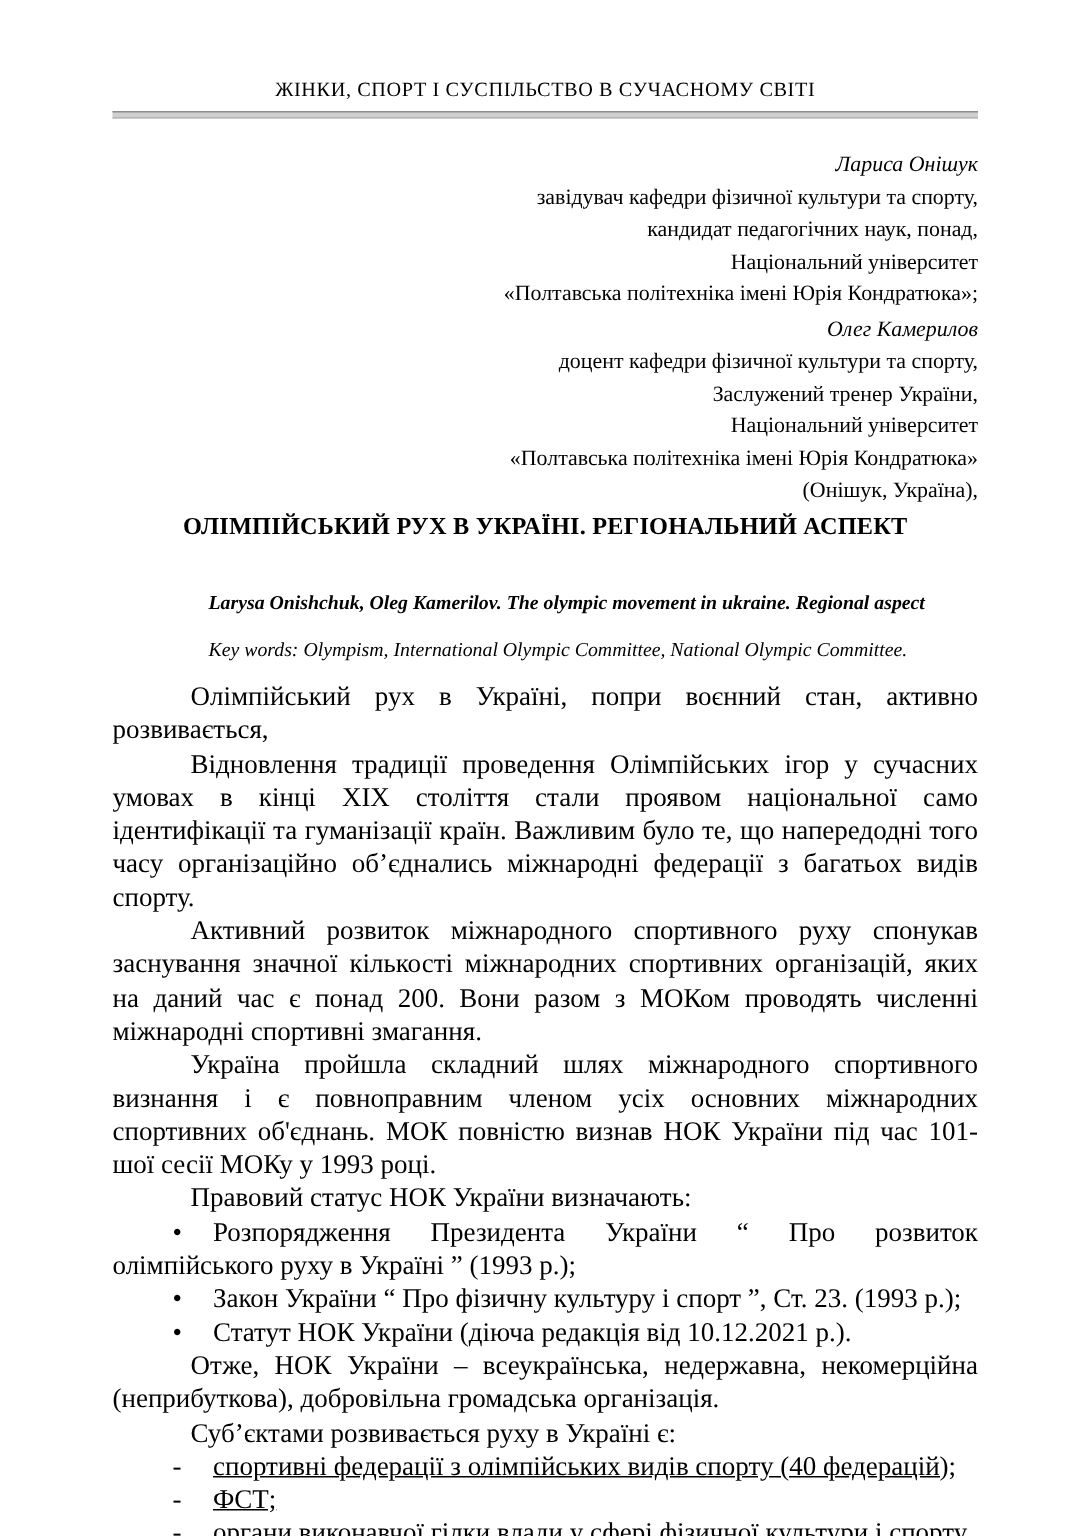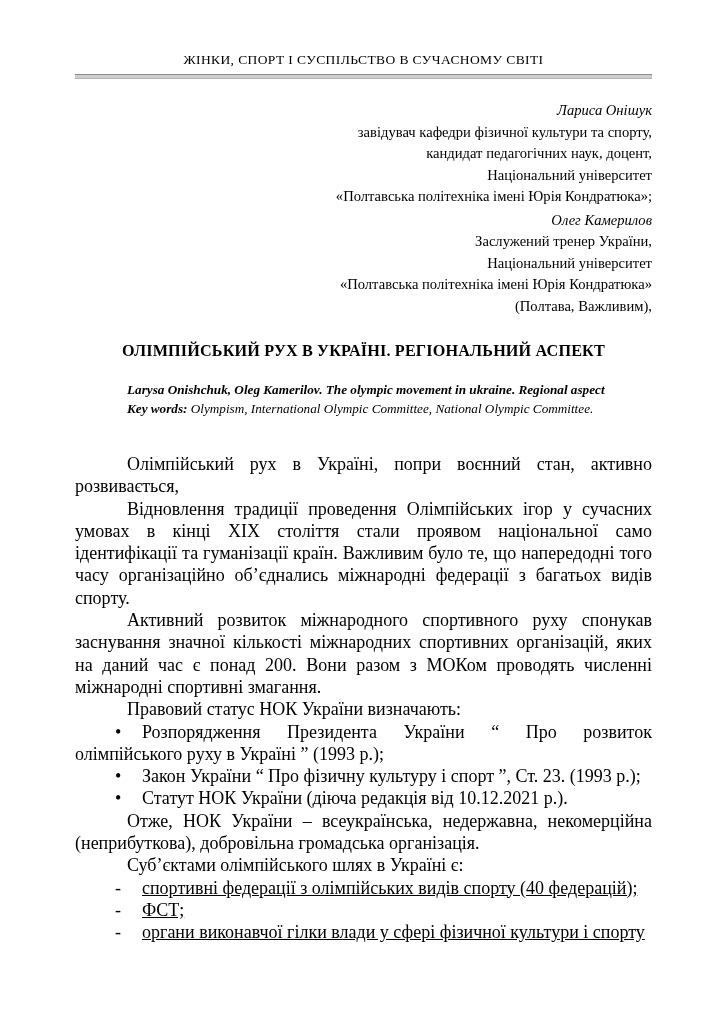--- a/index.html
+++ b/index.html
@@ -79,29 +79,29 @@
 
   
   .abstract {
     position: absolute;
     left: 75px;
     top: 381px;
     width: 577px;
     font-size: 13.2px;
     line-height: 18.5px;
   }
-  .abstract p { margin: 0; }
+  .abstract p { margin: 12px; }
   .abstract-title {
     text-indent: 52px;
     font-weight: bold;
     font-style: italic;
   }
   .abstract-keywords { text-indent: 52px; }
   .abstract-keywords .kw-label {
-    font-weight: bold;
+    font-weight: normal;
     font-style: italic;
   }
   .abstract-keywords .kw-text { font-style: italic; }
 
   
   .body-text {
     position: absolute;
     left: 75px;
     top: 453px;
     width: 577px;
@@ -164,68 +164,70 @@
 
   <div class="running-head">ЖІНКИ, СПОРТ І СУСПІЛЬСТВО В СУЧАСНОМУ СВІТІ</div>
 
   <div class="head-rule"></div>
 
   <div class="authors">
 
     <div class="author-group">
       <div class="author-name">Лариса Онішук</div>
       <div class="author-line">завідувач кафедри фізичної культури та спорту,</div>
-      <div class="author-line">кандидат педагогічних наук, доцент,</div>
+      <div class="author-line">кандидат педагогічних наук, понад,</div>
       <div class="author-line">Національний університет</div>
       <div class="author-line">«Полтавська політехніка імені Юрія Кондратюка»;</div>
     </div>
 
     <div class="author-group">
       <div class="author-name">Олег Камерилов</div>
+      <div class="author-line">доцент кафедри фізичної культури та спорту,</div>
       <div class="author-line">Заслужений тренер України,</div>
       <div class="author-line">Національний університет</div>
       <div class="author-line">«Полтавська політехніка імені Юрія Кондратюка»</div>
-      <div class="author-line">(Полтава, Важливим),</div>
+      <div class="author-line">(Онішук, Україна),</div>
     </div>
 
   </div>
 
   <div class="doc-title">ОЛІМПІЙСЬКИЙ РУХ В УКРАЇНІ. РЕГІОНАЛЬНИЙ АСПЕКТ</div>
 
   <div class="abstract">
     <p class="abstract-title">Larysa Onishchuk,  Oleg Kamerilov. The olympic movement in ukraine. Regional aspect</p>
     <p class="abstract-keywords">
       <span class="kw-label">Key words:</span><span class="kw-text"> Olympism, International Olympic Committee, National Olympic Committee.</span>
     </p>
   </div>
 
   <div class="body-text">
 
     <p>Олімпійський рух в Україні, попри воєнний стан, активно розвивається,</p>
     <p>Відновлення традиції проведення Олімпійських ігор у сучасних умовах в кінці XIX століття стали проявом національної само ідентифікації та гуманізації країн. Важливим було те, що напередодні того часу організаційно об’єднались міжнародні федерації з багатьох видів спорту.</p>
     <p>Активний розвиток міжнародного спортивного руху спонукав заснування значної кількості міжнародних спортивних організацій, яких на даний час є понад 200. Вони разом з МОКом проводять численні міжнародні спортивні змагання.</p>
+    <p>Україна пройшла складний шлях міжнародного спортивного визнання і є повноправним членом усіх основних міжнародних спортивних об'єднань. МОК повністю визнав НОК України під час 101-шої сесії МОКу у 1993 році.</p>
     <p>Правовий статус НОК України визначають:</p>
 
     <ul class="bullet-list">
       <li>
         <span class="marker">•</span>
         <span class="li-text">Розпорядження Президента України “ Про розвиток олімпійського руху в Україні ” (1993 р.);</span>
       </li>
       <li>
         <span class="marker">•</span>
         <span class="li-text">Закон України “ Про фізичну культуру і спорт ”, Ст. 23. (1993 р.);</span>
       </li>
       <li>
         <span class="marker">•</span>
         <span class="li-text">Статут НОК України (діюча редакція від 10.12.2021 р.).</span>
       </li>
     </ul>
 
     <p>Отже, НОК України – всеукраїнська, недержавна, некомерційна (неприбуткова), добровільна громадська організація.</p>
-    <p>Суб’єктами олімпійського шлях в Україні є:</p>
+    <p>Суб’єктами розвивається руху в Україні є:</p>
 
     <ul class="dash-list">
       <li>
         <span class="marker">-</span>
         <span class="li-text">спортивні федерації з олімпійських видів спорту (40 федерацій);</span>
       </li>
       <li>
         <span class="marker">-</span>
         <span class="li-text">ФСТ;</span>
       </li>

